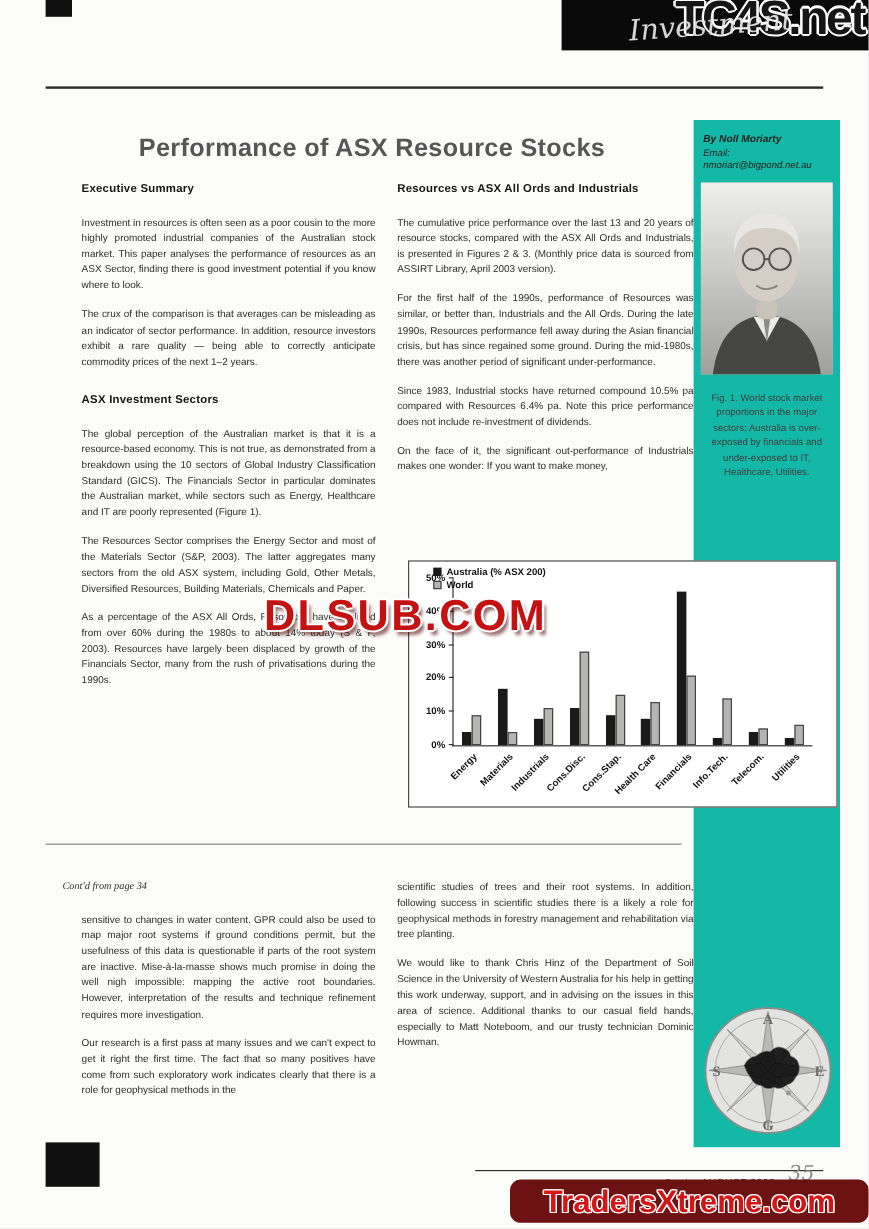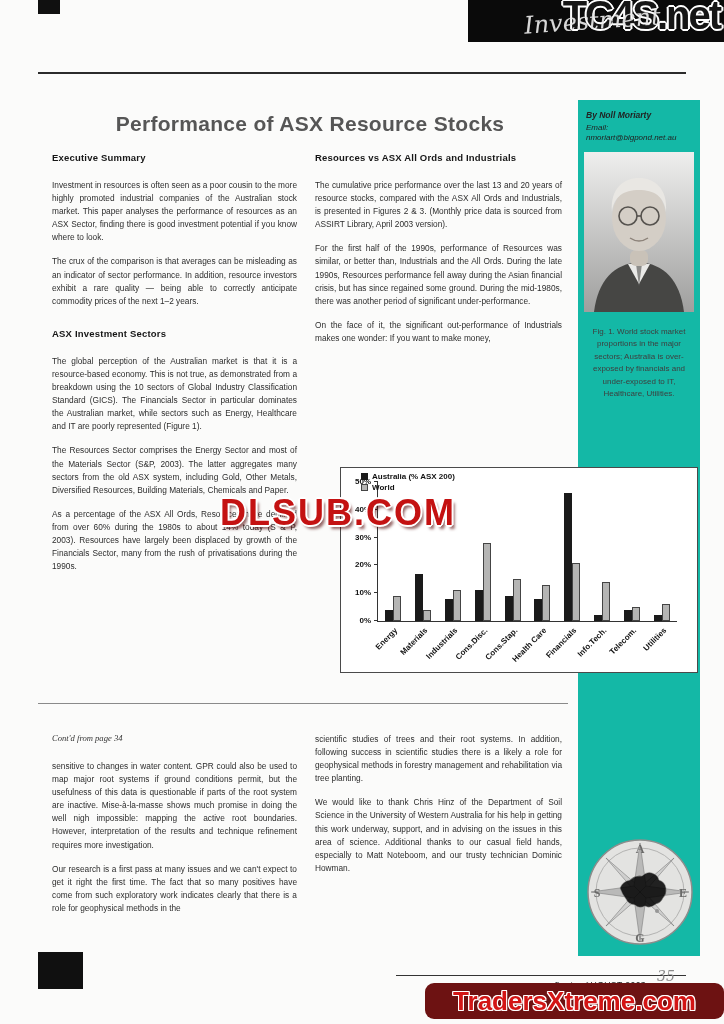--- a/index.html
+++ b/index.html
@@ -27,21 +27,21 @@
   .sidebar { position:absolute; left:578px; top:100px; width:122px; height:856px; background:#14b8a6; }
   .author { padding:10px 8px 0; font-style:italic; color:#222; }
   .author-by { font-size:8.5px; font-weight:bold; margin-bottom:3px; }
   .author-email-label { font-size:8px; }
   .author-email { font-size:8px; margin-top:1px; word-break:break-all; }
   .photo { margin:10px 6px 0; width:110px; height:160px; background:#b9b9b8; }
   .fig-caption { margin:14px 8px 0; font-size:8px; color:#3e3e3e; line-height:1.55;text-align:center; }
   .aseg-logo { position:absolute; left:584px; top:836px; width:112px; height:112px; }
 
   
-  .col { position:absolute; font-size:8.3px; line-height:1.58; color:#2d2d2d; text-align:justify; }
+  .col { position:absolute; font-size:8.3px; line-height:1.58; color:#2d2d2d; text-align:justify;margin-left:16px; }
   .col p { margin:0 0 11px; }
   .col h2 { font-size:9.5px; margin:0 0 14px; color:#161616; letter-spacing:.2px; }
   .col h2.spaced { margin-top:18px; }
   .col-left { left:52px; top:150px; width:245px; }
   .col-right { left:315px; top:150px; width:247px; }
   .contd-note { position:absolute; left:52px; top:733px; width:245px; font-family:"Liberation Serif", serif; font-style:italic; font-size:8.6px; color:#333; }
   .col-left-bottom { left:52px; top:760px; width:245px; }
   .col-right-bottom { left:315px; top:733px; width:247px; }
 
   
@@ -53,21 +53,21 @@
   .legend-label { font-size:8px; font-weight:bold; color:#111;text-align:right; }
   .ytick-label { position:absolute; right:calc(100% + 7px); font-size:8px; font-weight:bold; color:#111; }
   .ytick-mark { position:absolute; right:100%; width:4px; height:1px; background:#333; }
   .bar { position:absolute; bottom:0; }
   .xlabel { position:absolute; width:60px; font-size:8px; font-weight:bold; color:#111; text-align:right; white-space:nowrap; transform:rotate(-45deg); transform-origin:100% 0; }
 
   
   .footer-text { position:absolute; left:430px; top:980px; width:216px; text-align:right; font-size:8.6px; color:#222; }
   .footer-journal { font-family:"Liberation Serif", serif; font-style:italic; }
   .footer-issue { letter-spacing:.4px; }
-  .page-num { position:absolute; left:657px; top:968px; font-family:"DejaVu Serif", serif; font-style:italic; font-size:14px; color:#8b8b8b; }
+  .page-num { position:absolute; left:657px; top:968px; font-family:"DejaVu Serif", serif; font-style:italic; font-size:17px; color:#8b8b8b; }
 
   
   .wm-center { position:absolute; left:220px; top:492px; z-index:50; font-weight:900; font-size:36px; letter-spacing:2px; color:#c41212;
     text-shadow:-2px 0 0 #fff,2px 0 0 #fff,0 -2px 0 #fff,0 2px 0 #fff,-1px -1px 0 #fff,1px 1px 0 #fff,1px -1px 0 #fff,-1px 1px 0 #fff,3px 4px 3px rgba(80,0,0,.6); }
   .wm-bottom { position:absolute; left:425px; top:983px; width:299px; height:36px; background:#6d1212; border-radius:9px; z-index:60; display:flex; align-items:center; justify-content:center; }
   .wm-bottom-text { font-weight:900; font-size:26px; color:#d31515;
     text-shadow:-1px 0 0 #fff,1px 0 0 #fff,0 -1px 0 #fff,0 1px 0 #fff,-1px -1px 0 #fff,1px 1px 0 #fff,1px -1px 0 #fff,-1px 1px 0 #fff; }
 </style>
 </head>
 <body>
@@ -156,20 +156,21 @@
     <h2 class="spaced">ASX Investment Sectors</h2>
     <p>The global perception of the Australian market is that it is a resource-based economy. This is not true, as demonstrated from a breakdown using the 10 sectors of Global Industry Classification Standard (GICS). The Financials Sector in particular dominates the Australian market, while sectors such as Energy, Healthcare and IT are poorly represented (Figure 1).</p>
     <p>The Resources Sector comprises the Energy Sector and most of the Materials Sector (S&amp;P, 2003). The latter aggregates many sectors from the old ASX system, including Gold, Other Metals, Diversified Resources, Building Materials, Chemicals and Paper.</p>
     <p>As a percentage of the ASX All Ords, Resources have declined from over 60% during the 1980s to about 14% today (S &amp; P, 2003). Resources have largely been displaced by growth of the Financials Sector, many from the rush of privatisations during the 1990s.</p>
   </div>
 
   <div class="col col-right">
     <h2>Resources vs ASX All Ords and Industrials</h2>
     <p>The cumulative price performance over the last 13 and 20 years of resource stocks, compared with the ASX All Ords and Industrials, is presented in Figures 2 &amp; 3. (Monthly price data is sourced from ASSIRT Library, April 2003 version).</p>
     <p>For the first half of the 1990s, performance of Resources was similar, or better than, Industrials and the All Ords. During the late 1990s, Resources performance fell away during the Asian financial crisis, but has since regained some ground. During the mid-1980s, there was another period of significant under-performance.</p>
+    <p>Since 1983, Industrial stocks have returned compound 10.5% pa compared with Resources 6.4% pa. Note this price performance does not include re-investment of dividends.</p>
     <p>On the face of it, the significant out-performance of Industrials makes one wonder: If you want to make money,</p>
   </div>
 
   <div class="chart-box">
     <div class="chart-legend">
         <div class="legend-row">
           <span class="legend-swatch" style="background: rgb(26, 26, 26);"></span>
           <span class="legend-label">Australia (% ASX 200)</span>
         </div>
         <div class="legend-row">

